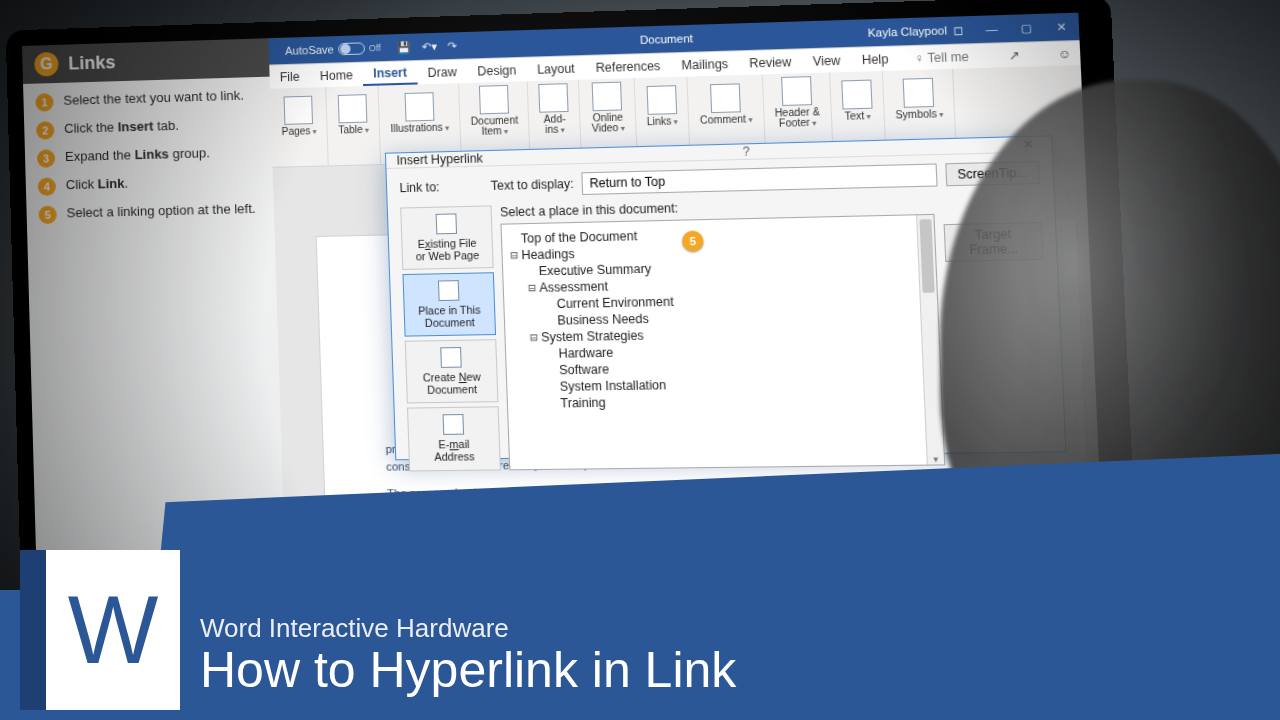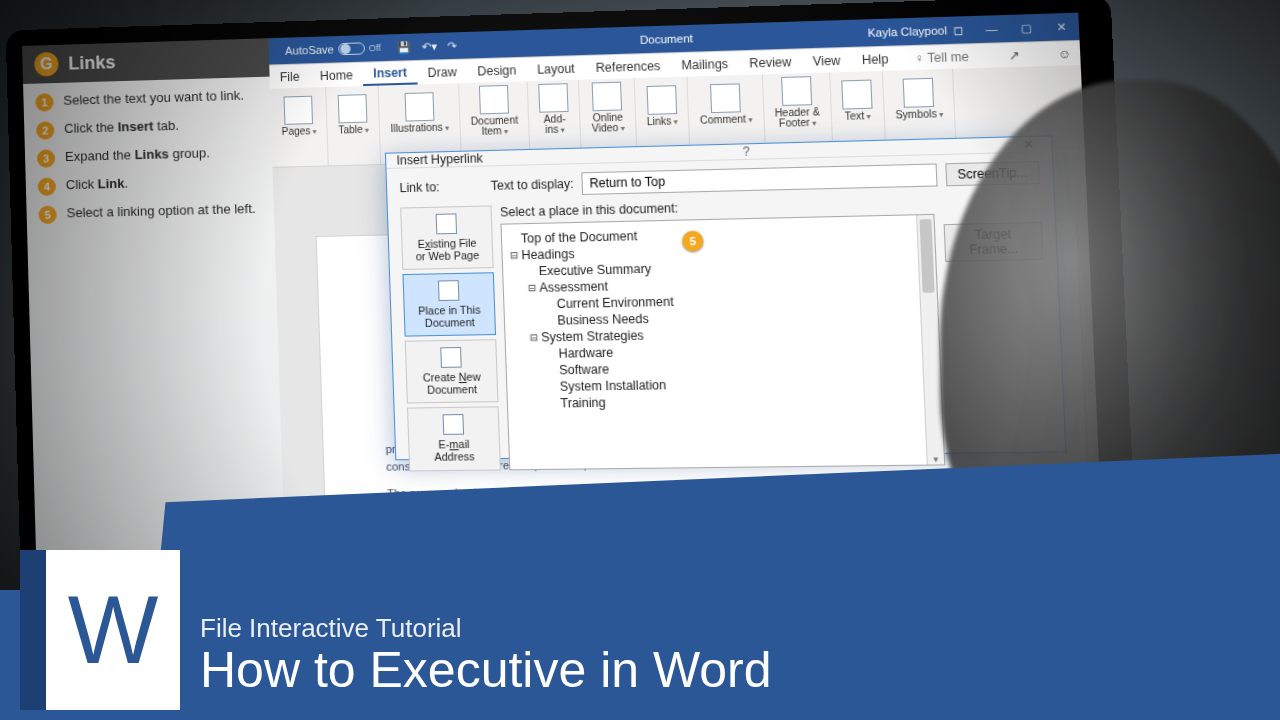--- a/index.html
+++ b/index.html
@@ -448,17 +448,17 @@
   <div class="stripe2"></div>
   <div class="stripe"></div>
   <div class="bar">
     <div class="wicon">
       <div class="a"></div>
       <div class="b">
           <span>W</span>
         </div>
     </div>
     <div class="btxt">
-      <div class="sub">File Interactive Tutorial</div>
-      <div class="main">How to Executive in Word</div>
+      <div class="sub">Word Interactive Hardware</div>
+      <div class="main">How to Hyperlink in Link</div>
     </div>
   </div>
 </div>
 
 </body></html>

